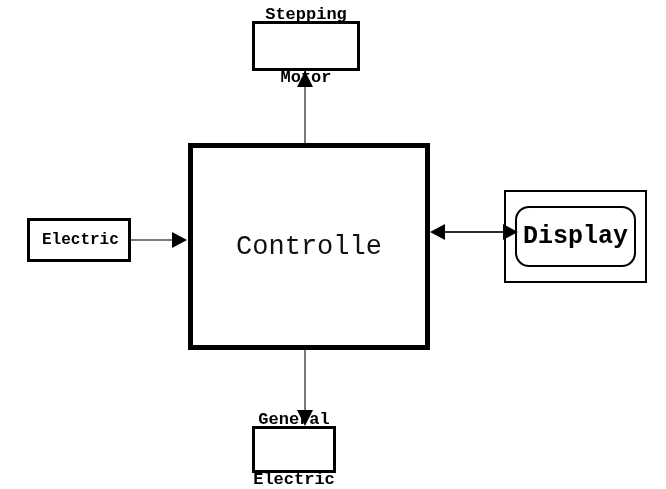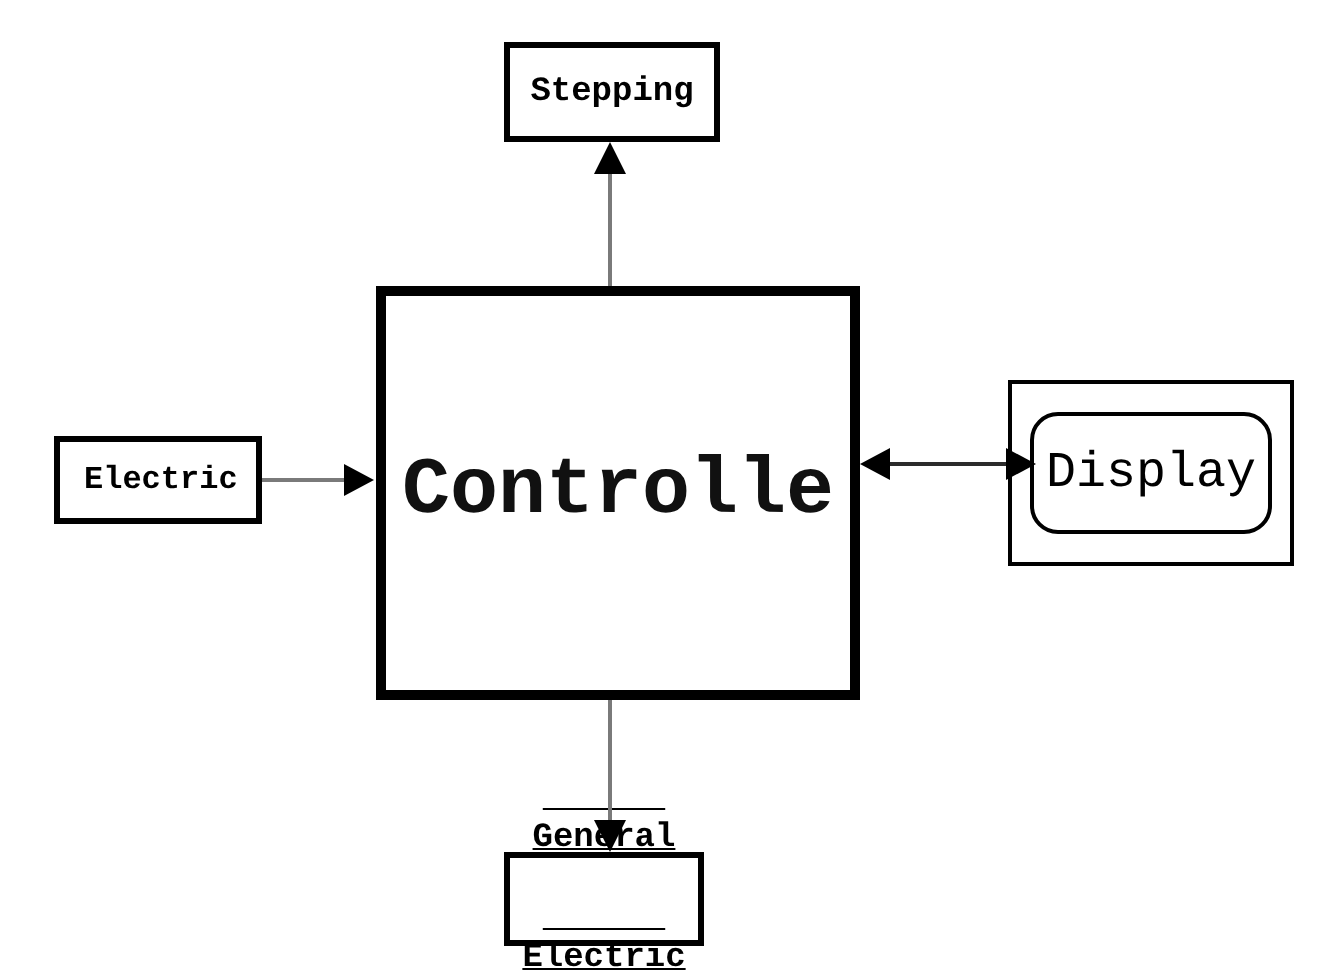--- a/index.html
+++ b/index.html
@@ -35,22 +35,22 @@
   }
   
   .node.motor { left: 252px; top: 21px; width: 108px; height: 50px; }
   .node.motor .lines { text-align: center; }
   
   .node.controller {
     left: 188px; top: 143px; width: 242px; height: 207px;
     border-width: 5px;
   }
   .node.controller .label {
-    font-size: 40px;
-    font-weight: bold;
+    font-size: 27px;
+    font-weight: normal;
     letter-spacing: 0px;
     color: #111111;
   }
   
   .node.eye {
     left: 27px; top: 218px; width: 104px; height: 44px;
     justify-content: flex-start;
   }
   .node.eye .lines { padding-left: 12px; line-height: 20px; font-size: 16px; }
   
@@ -59,23 +59,23 @@
     border-width: 2px;
   }
   .display-inner {
     box-sizing: border-box;
     width: 121px; height: 61px;
     border: 2px solid #000000;
     border-radius: 14px;
     display: flex; align-items: center; justify-content: center;
     background: #ffffff;
   }
-  .display-inner .label { font-size: 25px; font-weight: normal; }
+  .display-inner .label { font-size: 25px; font-weight: bold; }
   
-  .node.ge { left: 252px; top: 426px; width: 100px; height: 47px; text-decoration: underline; }
+  .node.ge { left: 252px; top: 426px; width: 84px; height: 47px; }
   .node.ge .lines { line-height: 20px; }
 
   
   .shaft { position: absolute; background: #7a7a7a; }
   .shaft.dark { background: #2b2b2b; }
   .head { position: absolute; width: 0; height: 0; }
   .head.up    { border-left: 8px solid transparent; border-right: 8px solid transparent; border-bottom: 16px solid #000; }
   .head.down  { border-left: 8px solid transparent; border-right: 8px solid transparent; border-top: 16px solid #000; }
   .head.right { border-top: 8px solid transparent; border-bottom: 8px solid transparent; border-left: 15px solid #000; }
   .head.left  { border-top: 8px solid transparent; border-bottom: 8px solid transparent; border-right: 15px solid #000; }
@@ -91,20 +91,21 @@
   .h-down  { left: 297px; top: 410px; }
 </style>
 </head>
 <body>
 
 <div class="canvas">
 
   <div class="node motor">
     <div class="lines">
       <div>Stepping</div>
+      <div>Motor</div>
     </div>
   </div>
 
   <div class="node controller">
     <span class="label">Controlle</span>
   </div>
 
   <div class="node eye">
     <div class="lines">
       <div>Electric</div>

